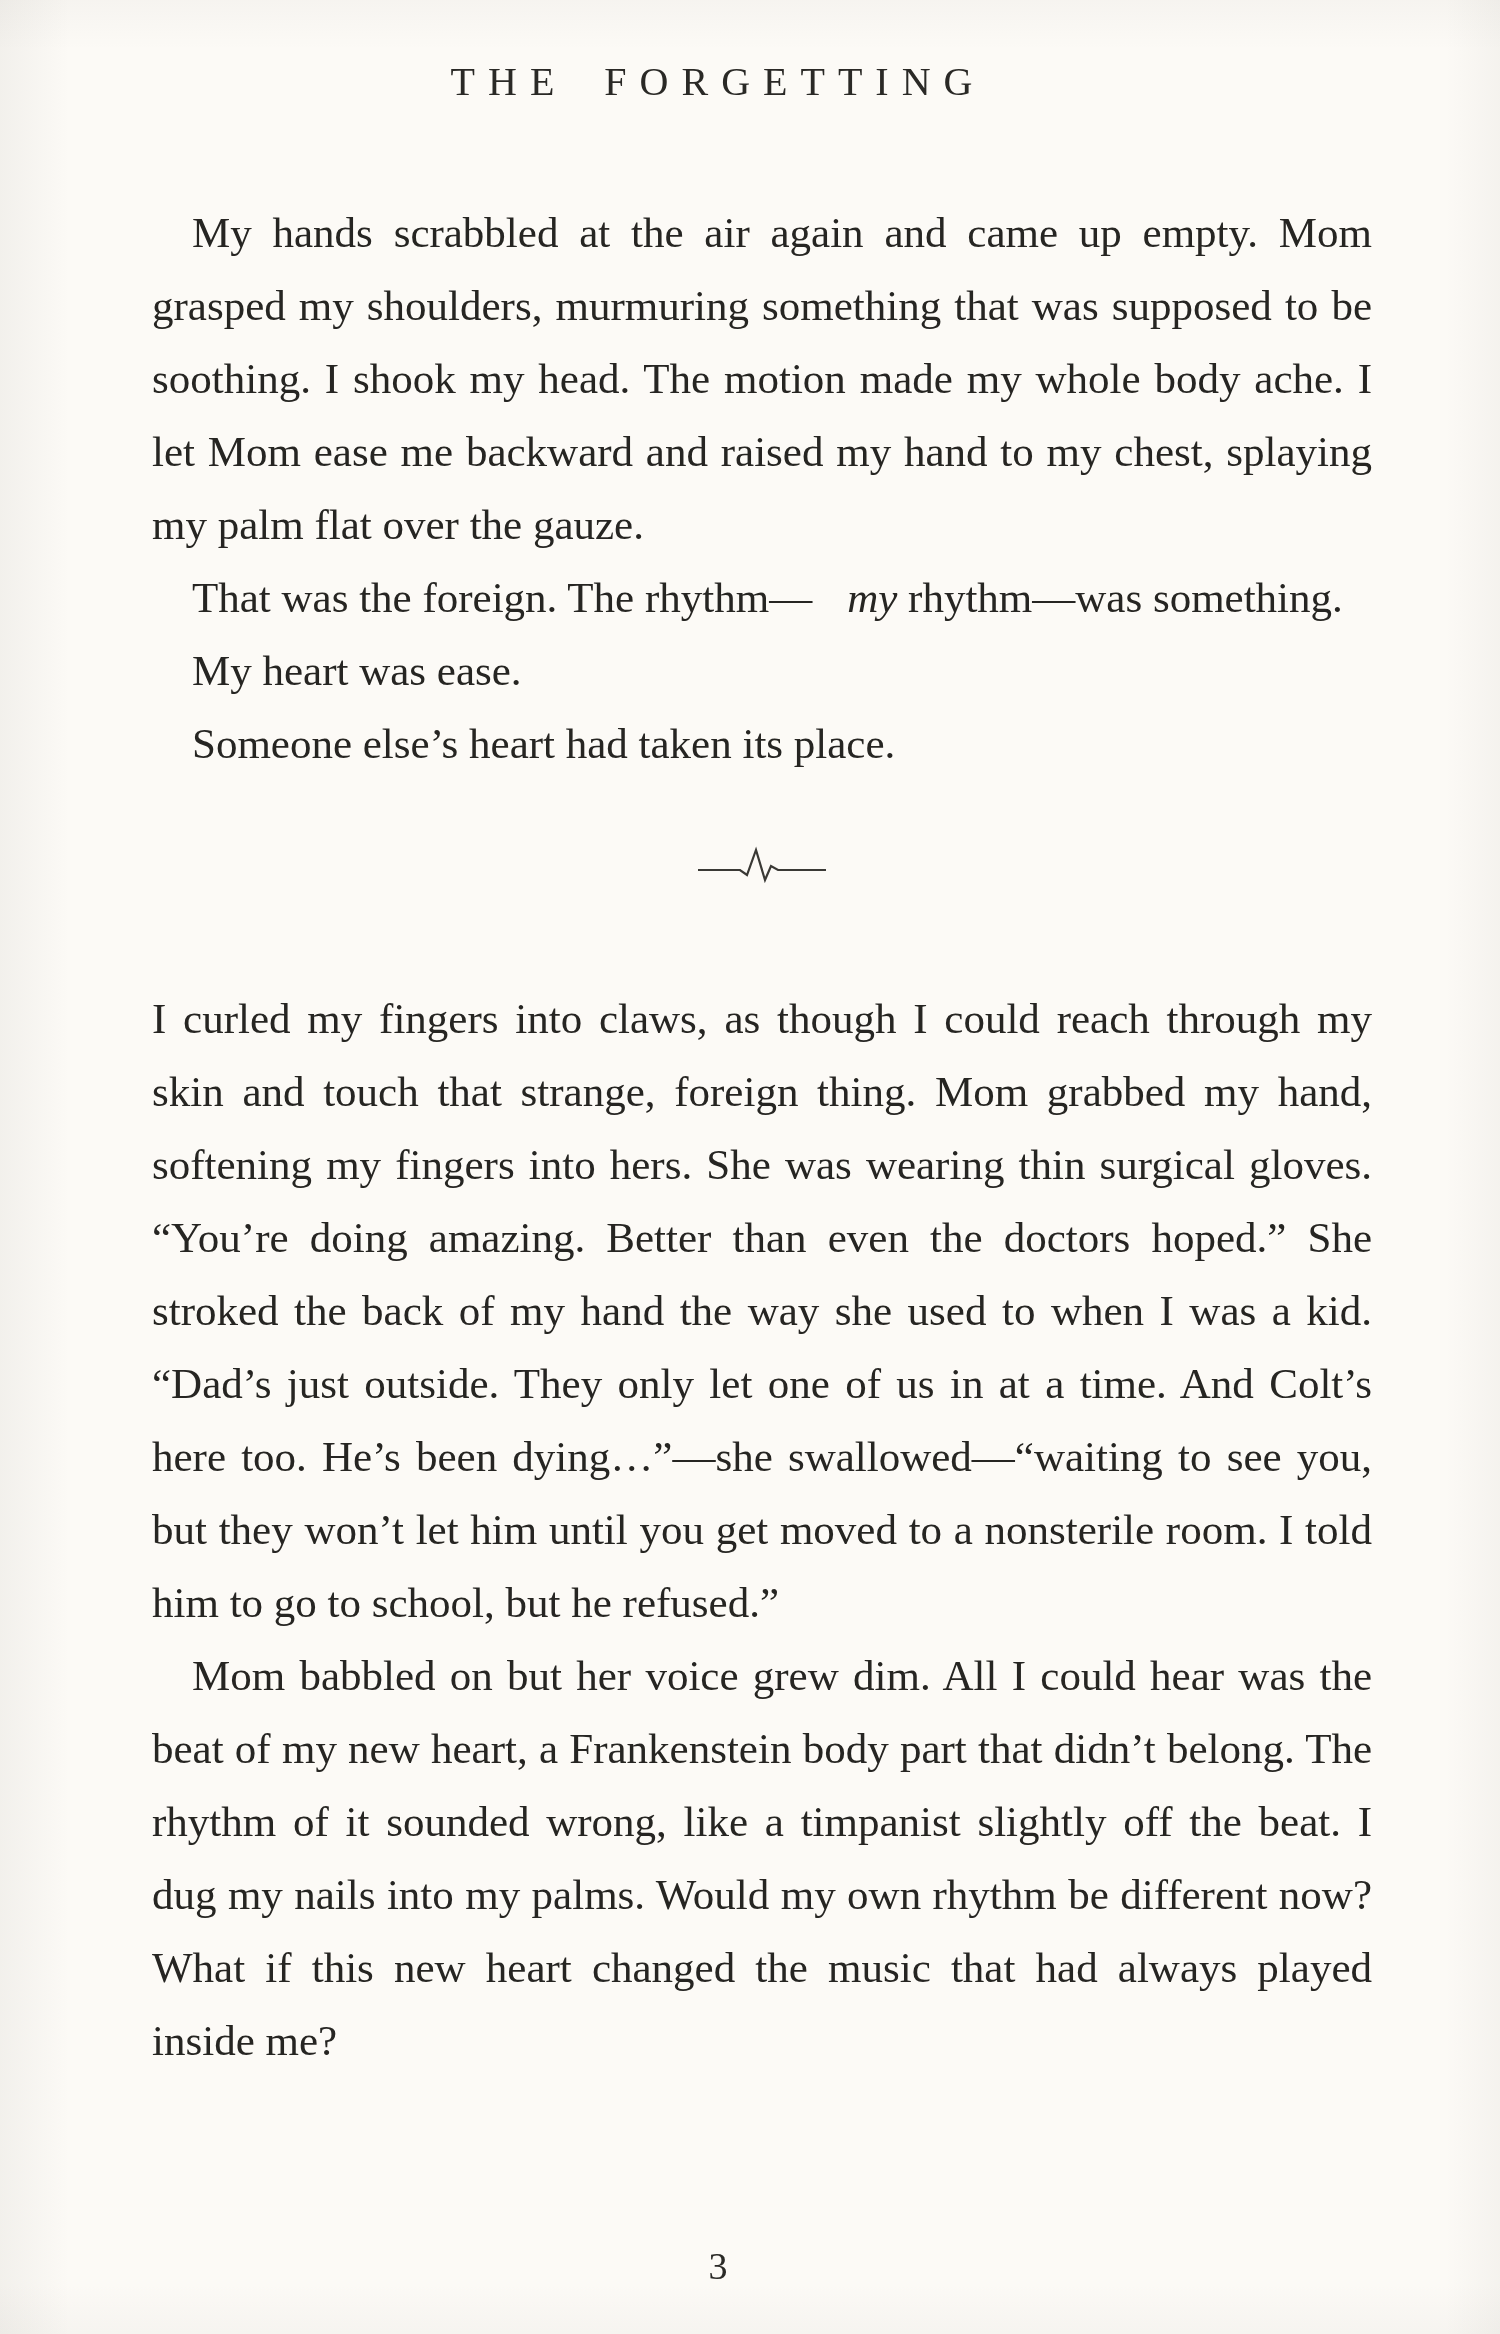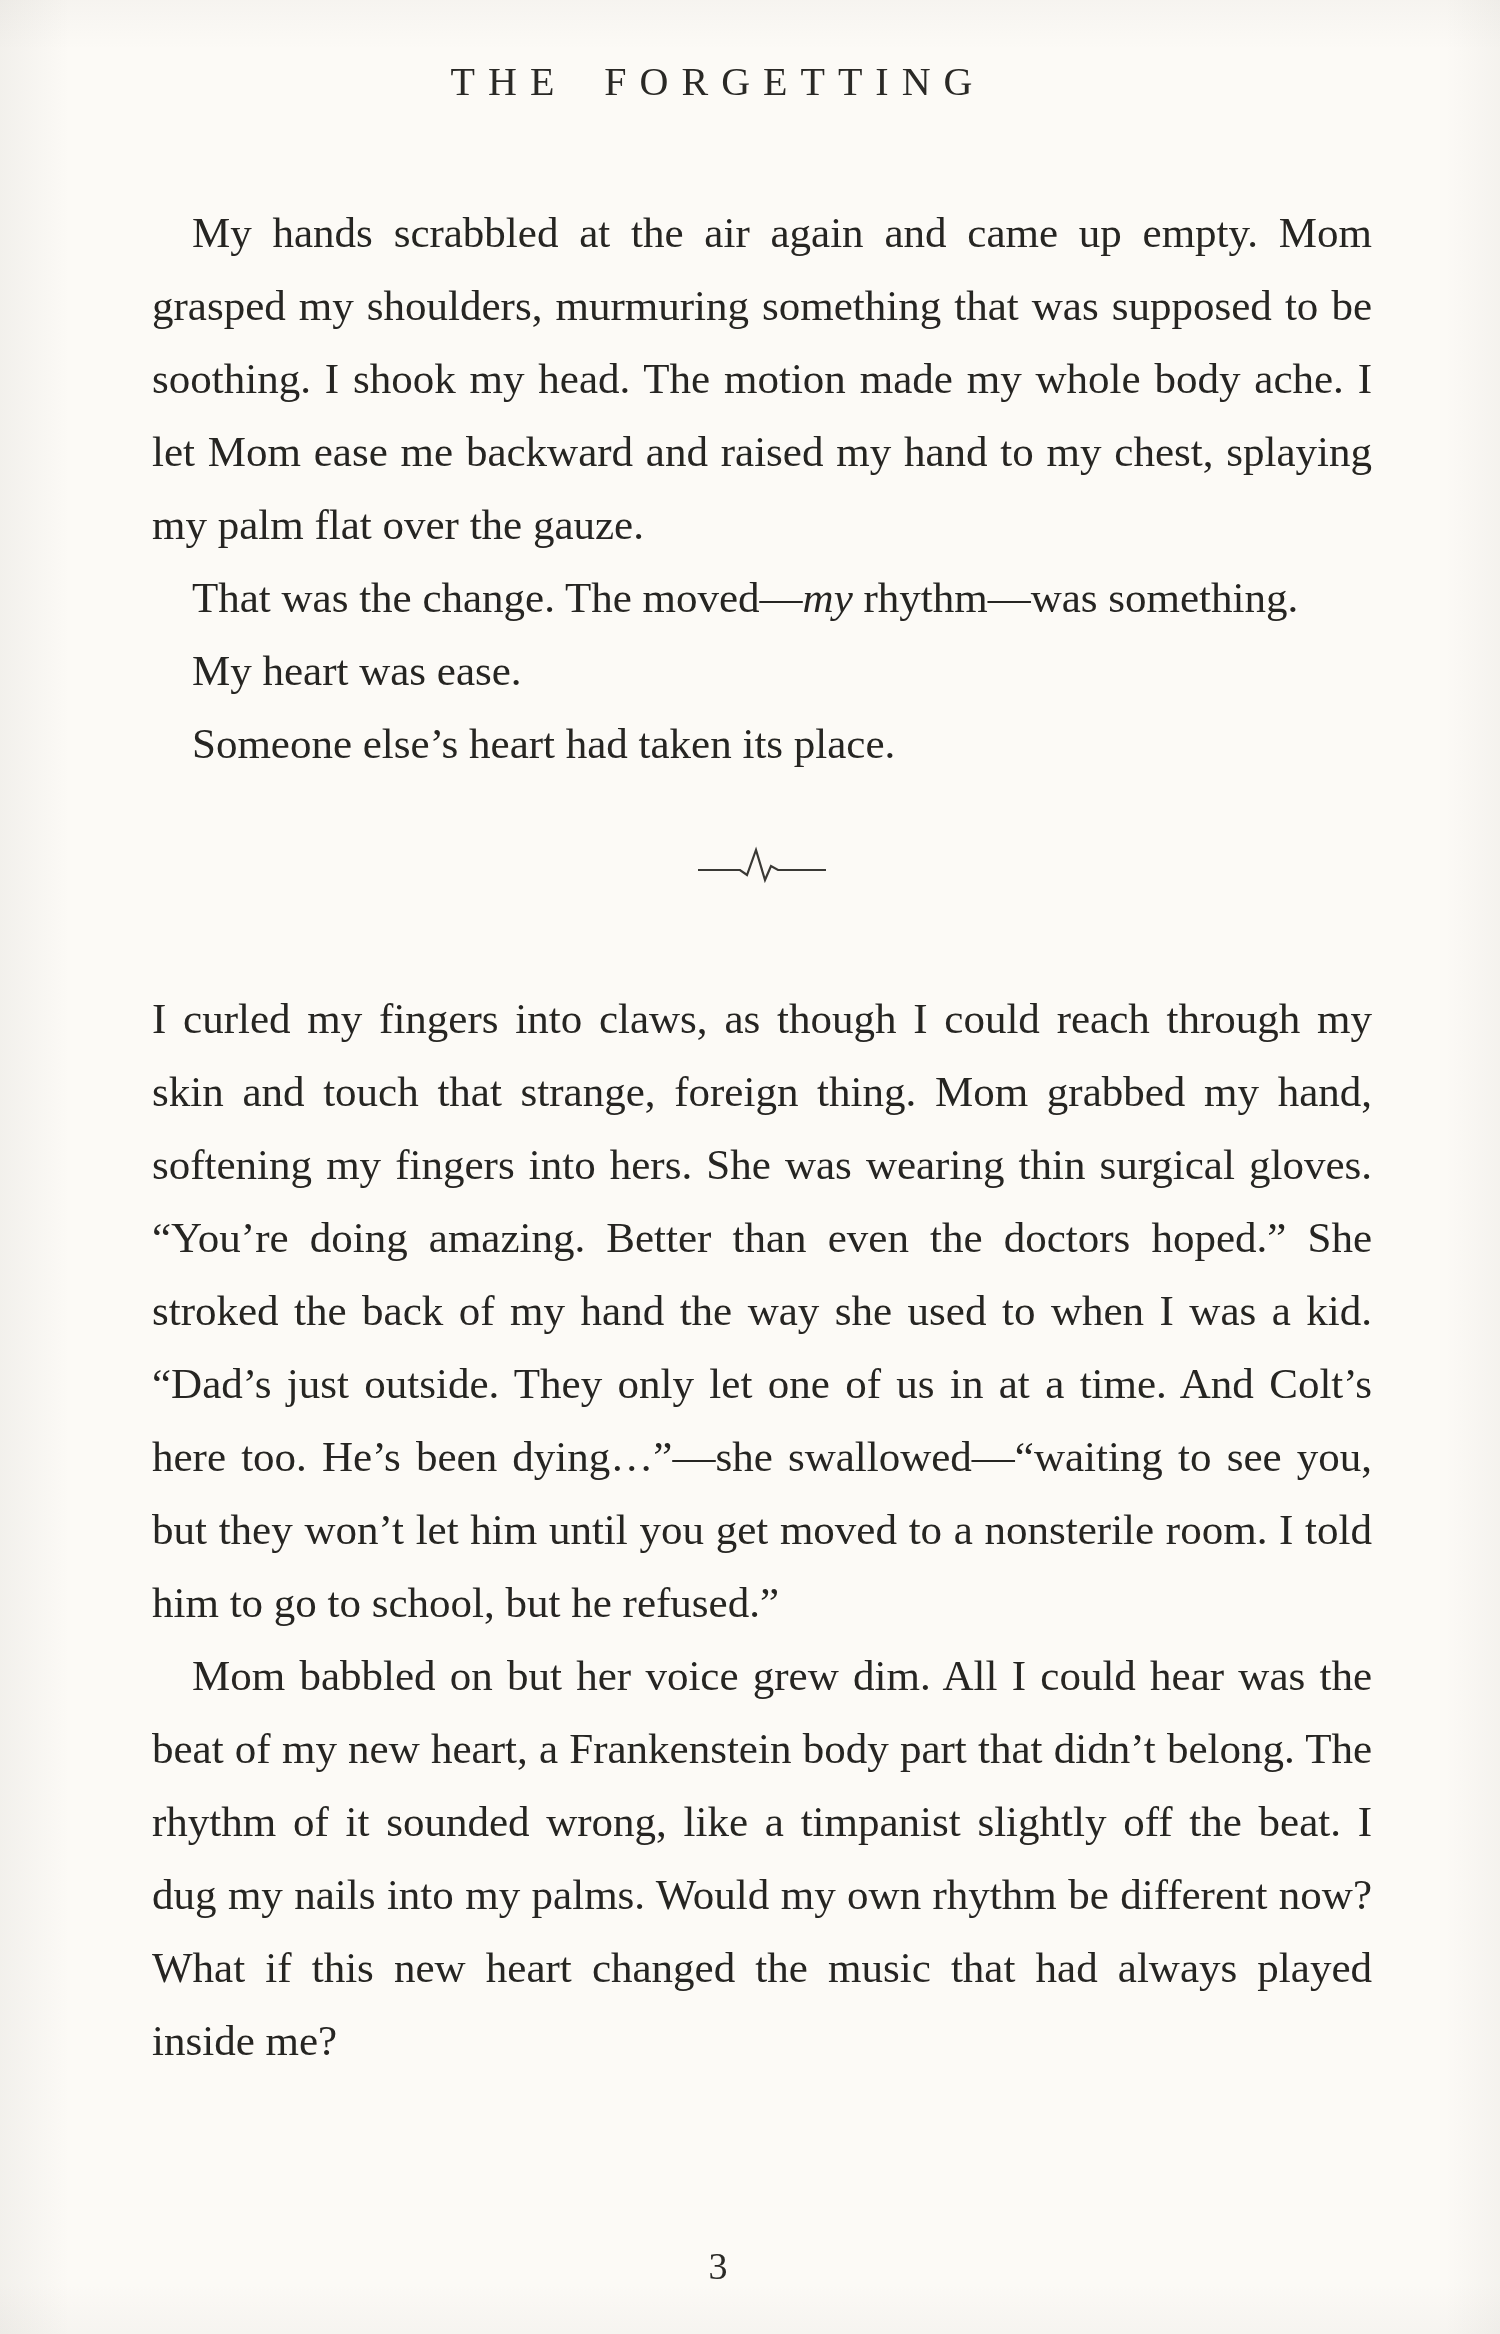--- a/index.html
+++ b/index.html
@@ -41,21 +41,21 @@
     text-justify: inter-word;
   }
   .text-block p { margin: 0; }
   .text-block p.indent { text-indent: 40px; }
   .scene-break {
     margin: 62px 0 92px 0;
     text-align: center;
     line-height: 0;
   }
   .scene-break svg { display: inline-block; }
-  em { font-style: italic; }
+  em { font-style: italic; margin-left: 35px; }
   .page-number {
     position: absolute;
     bottom: 46px;
     left: 0;
     right: 64px;
     text-align: center;
     font-size: 38px;
     color: #2a2926;
   }
 </style>
@@ -63,21 +63,21 @@
 <body>
 
 <div class="page">
 
   <header class="running-head">THE FORGETTING</header>
 
   <main class="text-block">
 
     <section>
       <p class="indent">My hands scrabbled at the air again and came up empty. Mom grasped my shoulders, murmuring something that was supposed to be soothing. I shook my head. The motion made my whole body ache. I let Mom ease me backward and raised my hand to my chest, splaying my palm flat over the gauze.</p>
-      <p class="indent"><span>That was the change. The moved—</span><em>my</em><span> rhythm—was something.</span></p>
+      <p class="indent"><span>That was the foreign. The rhythm—</span><em>my</em><span> rhythm—was something.</span></p>
       <p class="indent">My heart was ease.</p>
       <p class="indent">Someone else’s heart had taken its place.</p>
     </section>
 
     <div class="scene-break">
       <svg width="132" height="48" viewBox="0 0 132 48" fill="none" xmlns="http://www.w3.org/2000/svg">
         <path d="M2 28 H44 L51 33 L60 8 L69 38 L75 24 L82 28 H130" stroke="#3a3935" stroke-width="2.2" fill="none" stroke-linejoin="miter" stroke-linecap="butt"></path>
       </svg>
     </div>
 

